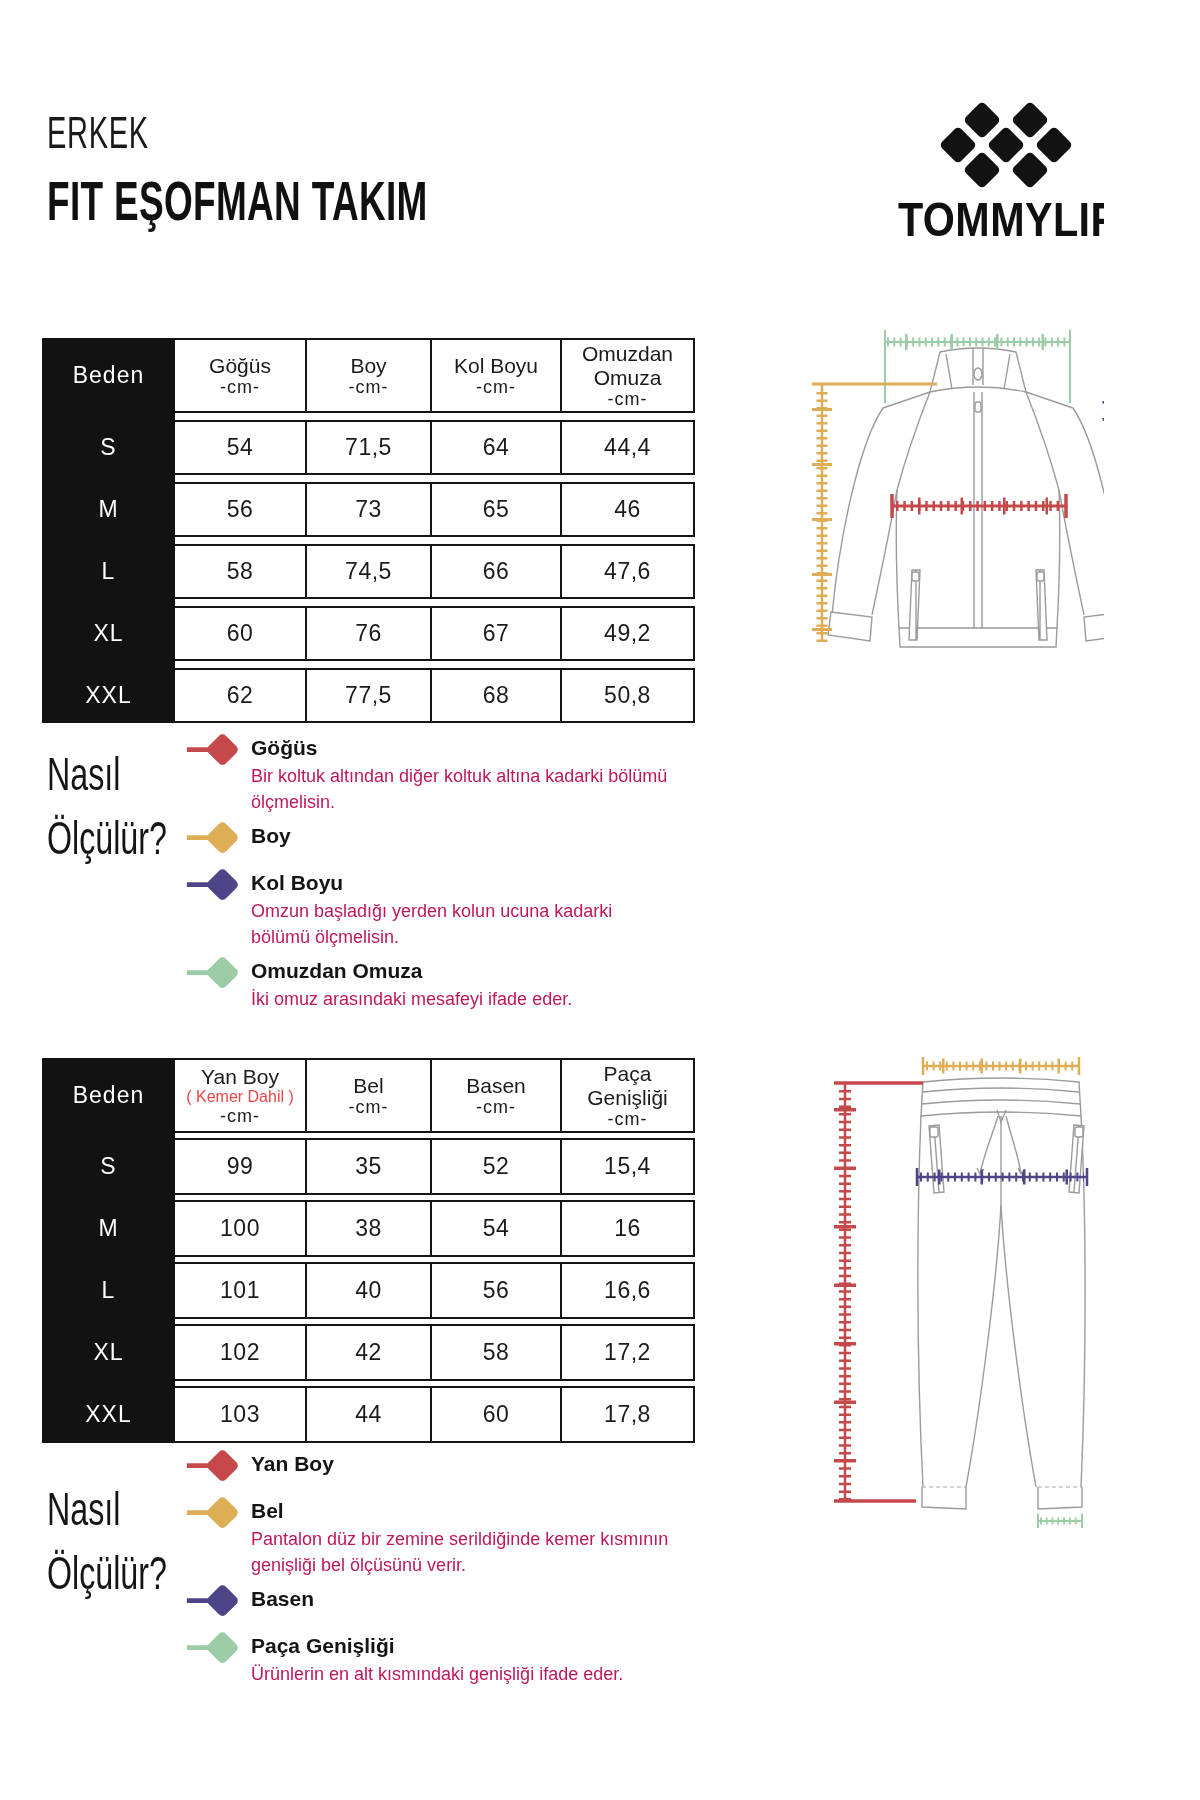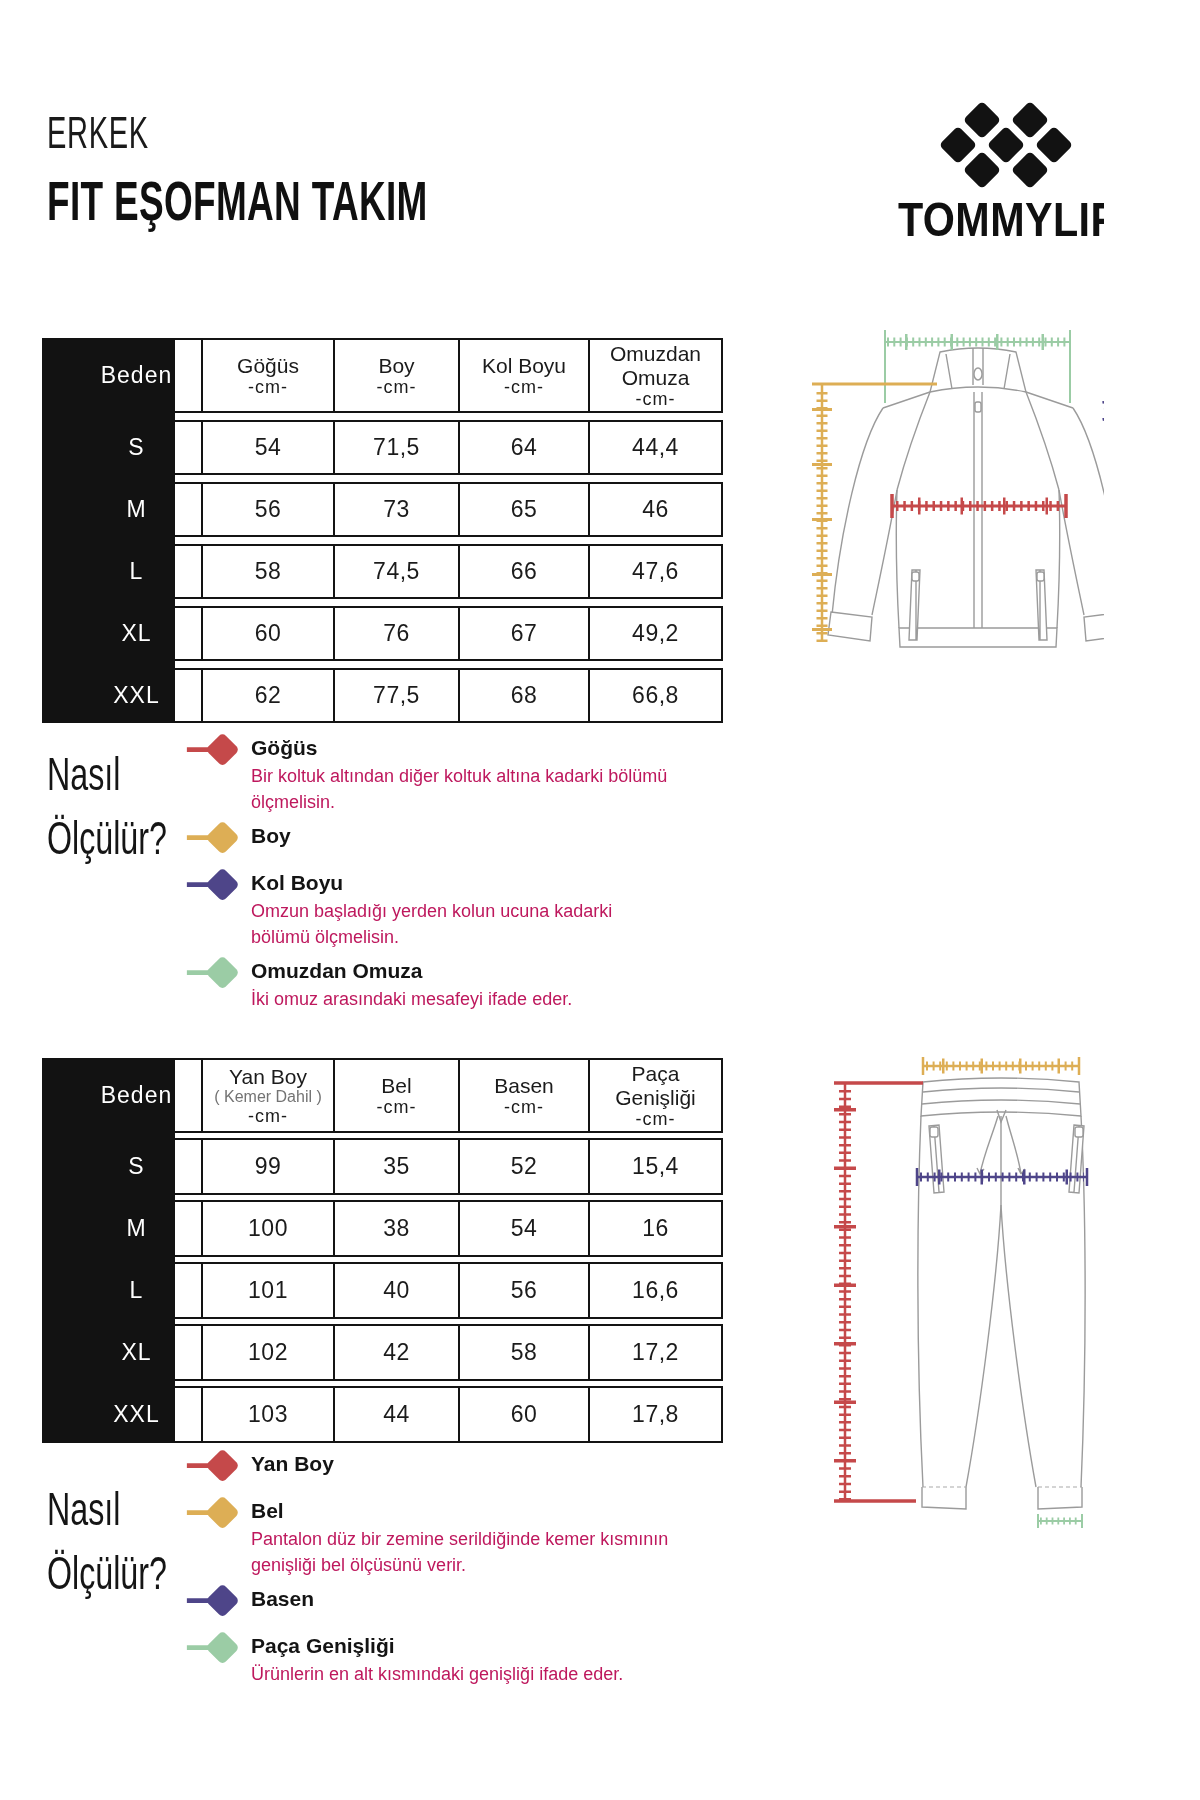--- a/index.html
+++ b/index.html
@@ -10,38 +10,38 @@
   .cat{position:absolute;left:47px;top:108px;font-size:44px;font-weight:400;color:#1a1a1a;
        transform:scaleX(0.66);transform-origin:left top;letter-spacing:1px;white-space:nowrap;}
   .prod{position:absolute;left:47px;top:168px;font-size:56px;font-weight:700;color:#101010;
         transform:scaleX(0.66);transform-origin:left top;letter-spacing:0.5px;white-space:nowrap;}
   .brandname{position:absolute;left:876px;top:192px;width:290px;text-align:center;
         font-size:48px;font-weight:700;color:#101010;transform:scaleX(0.86);
         transform-origin:center top;letter-spacing:0.5px;white-space:nowrap;}
   .logo{position:absolute;left:925px;top:86px;}
 
   
-  .tablewrap{position:absolute;width:657px;padding-left:28px;}
+  .tablewrap{position:absolute;width:657px;}
   .tablewrap::before{content:"";position:absolute;left:0;width:133px;background:#121212;}
   .jt.tablewrap::before{top:7px;height:calc(100% - 14px);}
   .pt.tablewrap::before{top:5px;height:calc(100% - 10px);}
   .sizetable{border-collapse:separate;table-layout:fixed;width:653px;position:relative;}
   .jt .sizetable{border-spacing:0 7px;}
   .pt .sizetable{border-spacing:0 5px;}
   .sizetable td{box-sizing:border-box;text-align:center;vertical-align:middle;
     border:2px solid #141414;border-left:none;background:#fff;padding:2px;}
   .sizetable td:first-child{border-left:2px solid #141414;}
   .sizetable td.sizecol{background:transparent;border-color:#121212;color:#fff;
     font-size:23px;letter-spacing:1px;}
   .jt td{height:55px;}  .jt tr.head td{height:72px;}
   .pt td{height:57px;}  .pt tr.head td{height:66px;}
   .num{font-size:23px;color:#1b1b1b;letter-spacing:0.5px;}
   .hl,.hsub,.hu{display:block;line-height:1.12;}
   .hl{font-size:21px;color:#1b1b1b;}
-  .hsub{font-size:16px;color:#737373;}
+  .hsub{font-size:16px;color:#ef4444;}
   .hu{font-size:18px;color:#1b1b1b;letter-spacing:1px;}
 
   
   .howto{position:absolute;left:47px;margin:0;font-size:46px;font-weight:400;color:#151515;
     line-height:1.4;transform:scaleX(0.7);transform-origin:left top;white-space:pre-line;}
   .legend{position:absolute;left:183px;width:510px;}
   .litem{display:flex;align-items:flex-start;margin-bottom:9px;}
   .dico{width:64px;height:45px;flex:0 0 64px;margin-top:-7px;margin-right:4px;}
   .ltxt{flex:1;}
   .ltitle{font-size:21px;font-weight:700;color:#141414;line-height:24px;}
@@ -128,21 +128,21 @@
         <td class="num">60</td>
         <td class="num">76</td>
         <td class="num">67</td>
         <td class="num">49,2</td>
       </tr>
       <tr>
         <td class="sizecol">XXL</td>
         <td class="num">62</td>
         <td class="num">77,5</td>
         <td class="num">68</td>
-        <td class="num">66,8</td>
+        <td class="num">50,8</td>
       </tr>
     </tbody>
       </table>
   </div>
 
   <svg class="diagram" style="left:700px;top:290px;" width="480" height="370" viewBox="0 0 480 370">
 
     <g class="garment">
       <path d="M240,62 Q278,54 316,62 L326,102 Q278,92 230,102 Z" fill="#fff"></path>
       <path d="M246,64 L252,99 M310,64 L304,99"></path>

